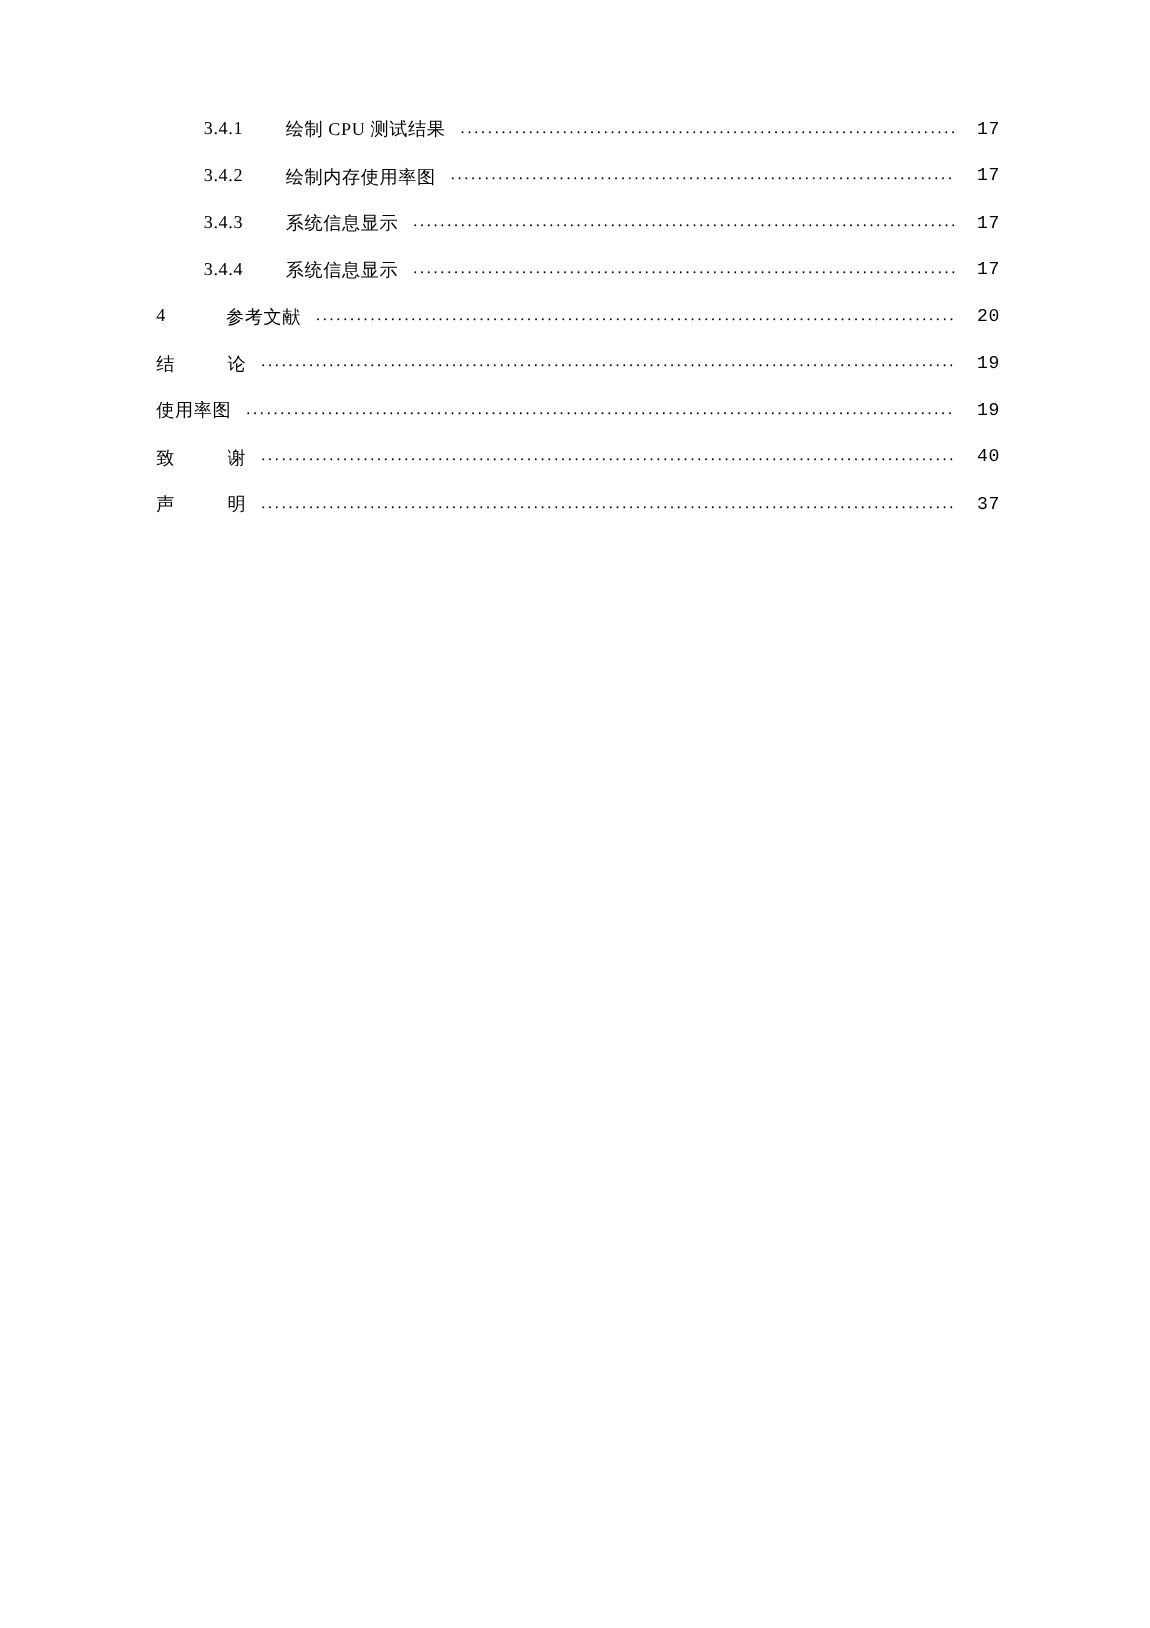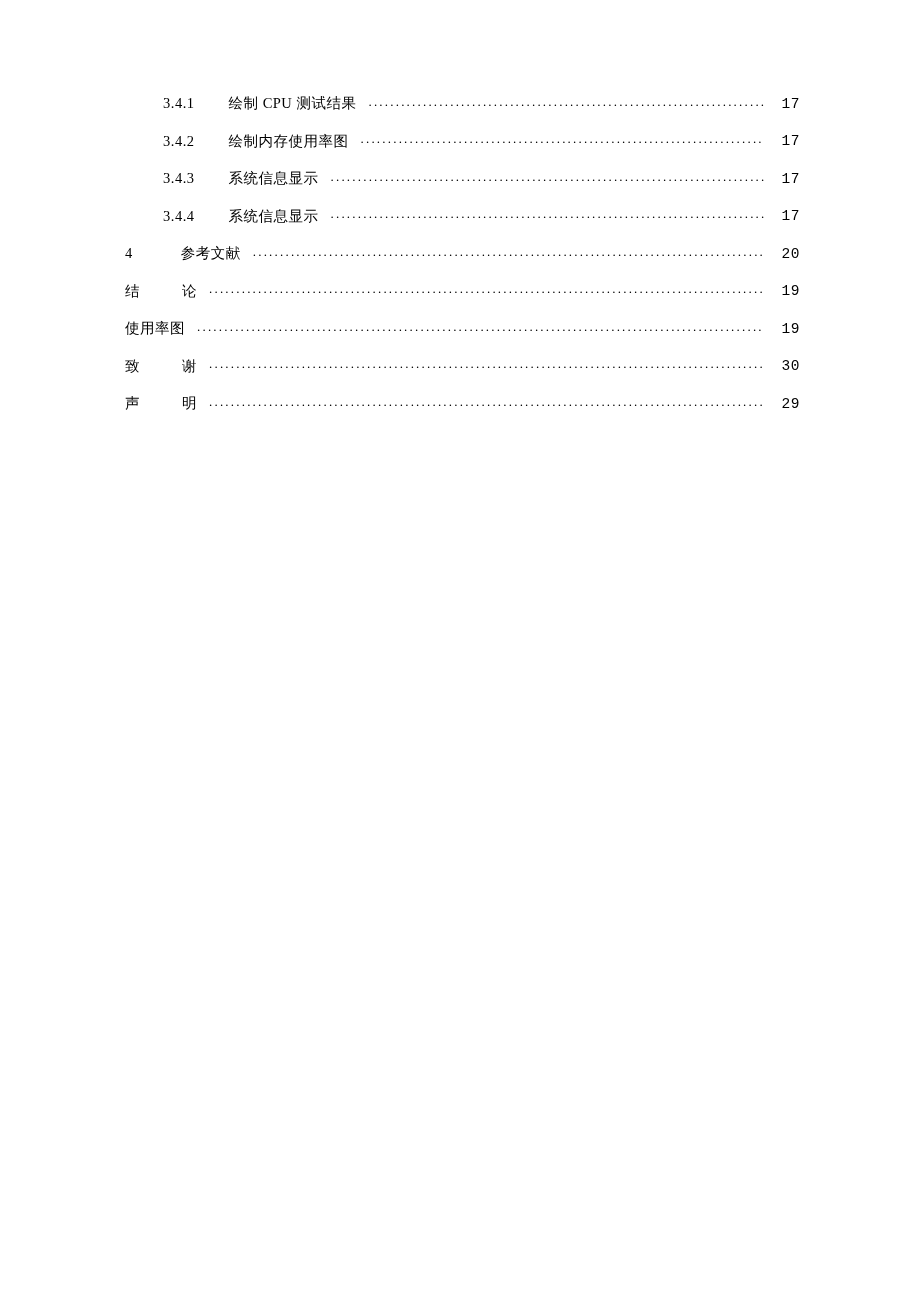--- a/index.html
+++ b/index.html
@@ -114,24 +114,24 @@
     <span class="title">使用率图</span>
     <span class="dots"></span>
     <span class="page">19</span>
   </div>
 
   <div class="toc-line indent-0">
     <span class="num">致</span>
     <span class="gap-lg"></span>
     <span class="title">谢 </span>
     <span class="dots"></span>
-    <span class="page">30</span>
+    <span class="page">40</span>
   </div>
 
   <div class="toc-line indent-0">
     <span class="num">声</span>
     <span class="gap-lg"></span>
     <span class="title">明 </span>
     <span class="dots"></span>
-    <span class="page">29</span>
+    <span class="page">37</span>
   </div>
 
 </div>
 
 </body></html>

